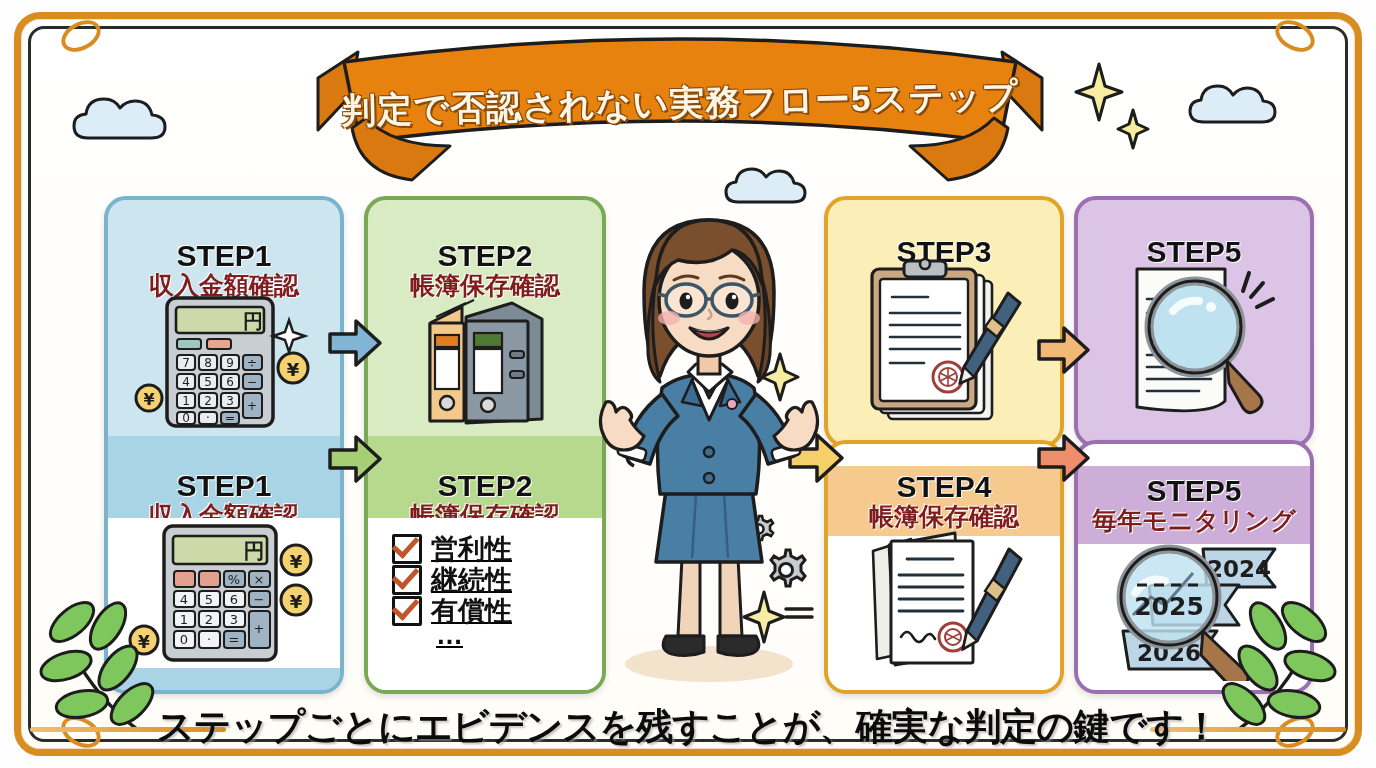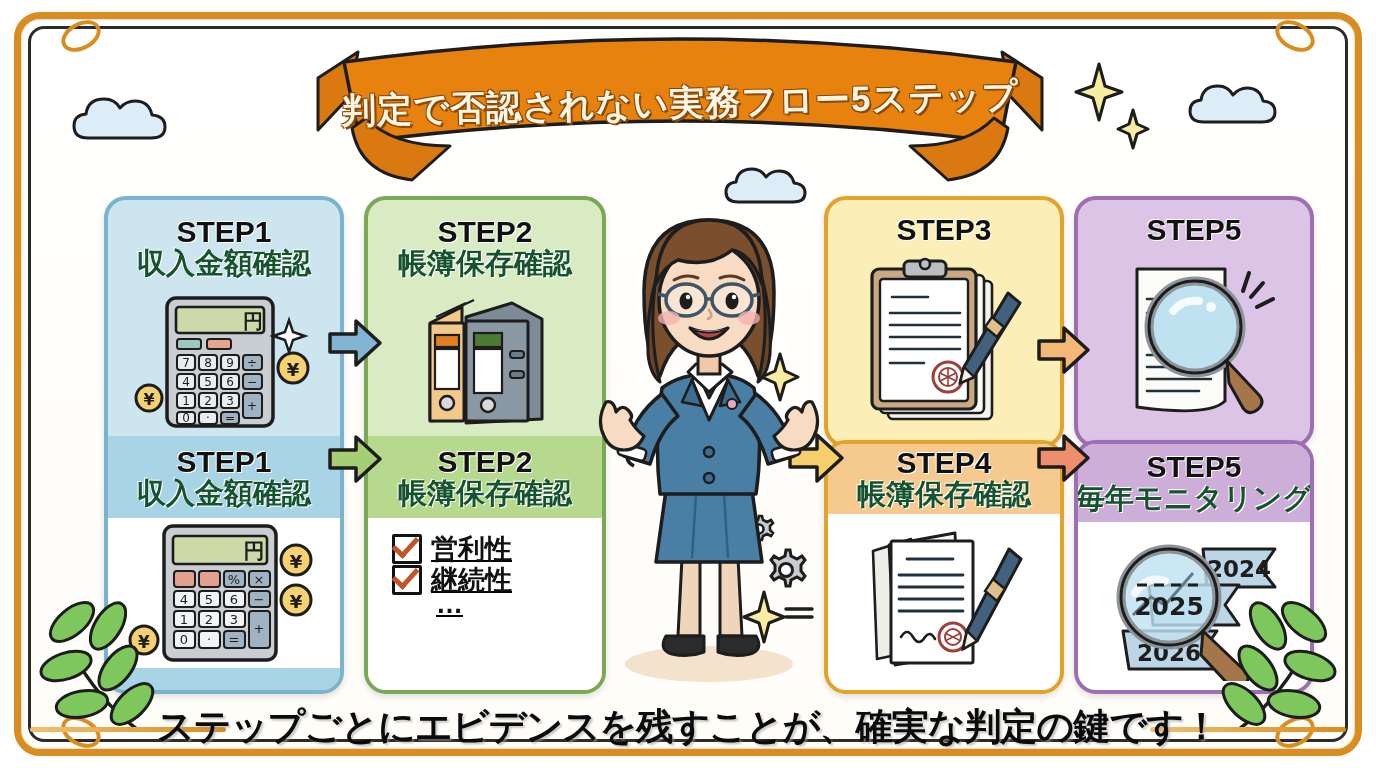--- a/index.html
+++ b/index.html
@@ -44,28 +44,28 @@
   }
 
   
   .card{
     position:absolute;border-radius:22px;border:4px solid;
     box-shadow:0 3px 6px rgba(0,0,0,.12);
     overflow:hidden;
   }
   .card .band{
     position:absolute;left:0;right:0;
-    display:flex;flex-direction:column;align-items:center;justify-content:center;
+    display:flex;flex-direction:column;align-items:center;justify-content:center;margin-top:22px;
   }
   .step-label{
     font-size:30px;font-weight:bold;color:#111;line-height:1.02;
     text-shadow:1px 1px 0 #fff,-1px -1px 0 #fff;
   }
   .step-sub{
-    font-size:29px;font-weight:bold;color:#14532d;line-height:1.06;white-space:nowrap;
+    font-size:25px;font-weight:bold;color:#7f1d1d;line-height:1.06;white-space:nowrap;
     text-shadow:1px 1px 0 #fff,-1px -1px 0 #fff;
   }
 
   
   .c1{left:104px;top:196px;width:232px;height:490px;border-color:#79b3cc;background:#cde5ef;}
   .c1 .lower{background:#a9d4e6;}
   .c2{left:364px;top:196px;width:234px;height:490px;border-color:#7aa854;background:#d9ebc2;}
   .c2 .lower{background:#b7d98e;}
   .c3{left:824px;top:196px;width:232px;height:244px;border-color:#e2a32b;background:#fbeeb6;}
   .c4{left:824px;top:440px;width:232px;height:246px;border-color:#e2a32b;background:#ffffff;}
@@ -327,20 +327,24 @@
       <div style="position:absolute;left:0;right:0;top:82px;bottom:0;background:#ffffff;">
         <div class="checklist" style="position:absolute;left:24px;top:16px;">
           <div class="chk-row">
             <span class="chk-box"></span>
             <span class="chk-text">営利性</span>
           </div>
           <div class="chk-row">
             <span class="chk-box"></span>
             <span class="chk-text">継続性</span>
           </div>
+          <div class="chk-row">
+            <span class="chk-box"></span>
+            <span class="chk-text">有償性</span>
+          </div>
           <div class="chk-ell">…</div>
         </div>
       </div>
     </div>
   </div>
 
   <div class="card c3">
     <div class="band" style="top:8px;height:44px;">
       <div class="step-label">STEP3</div>
     </div>

